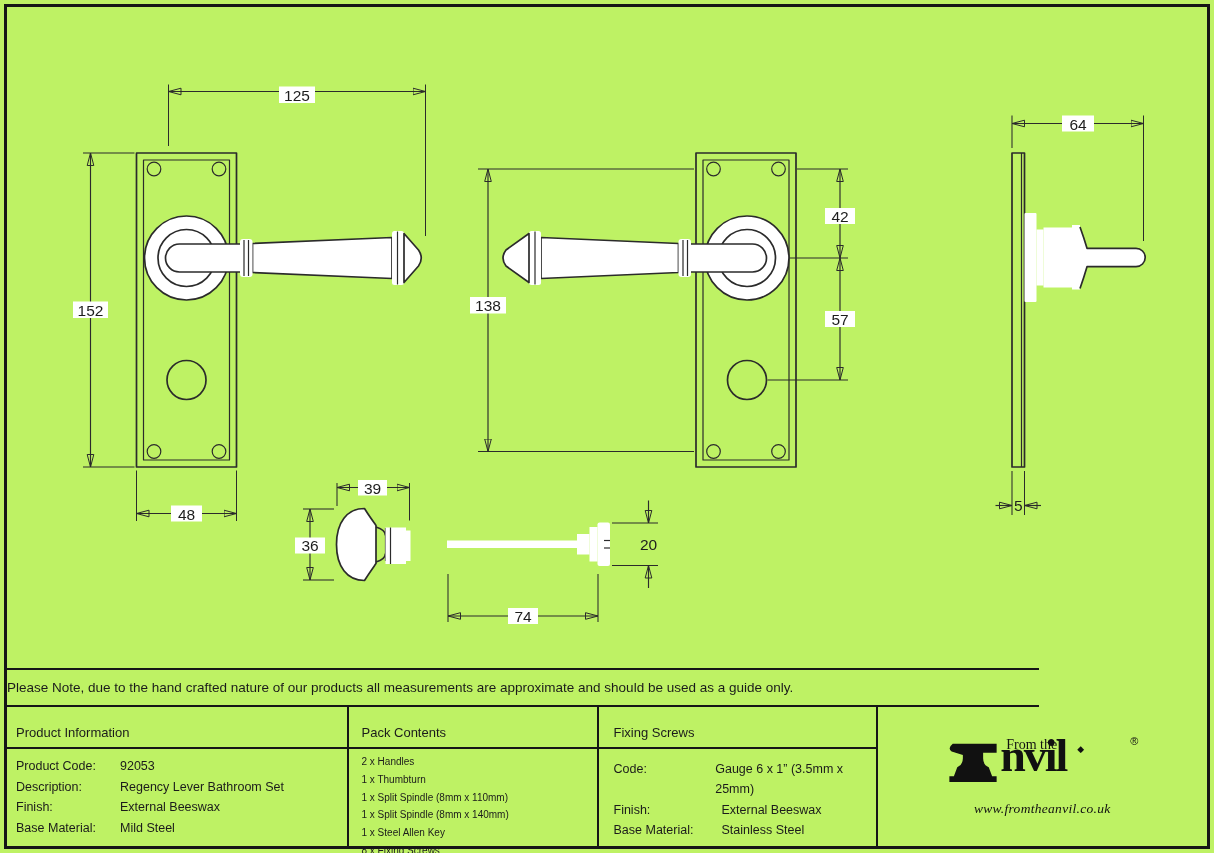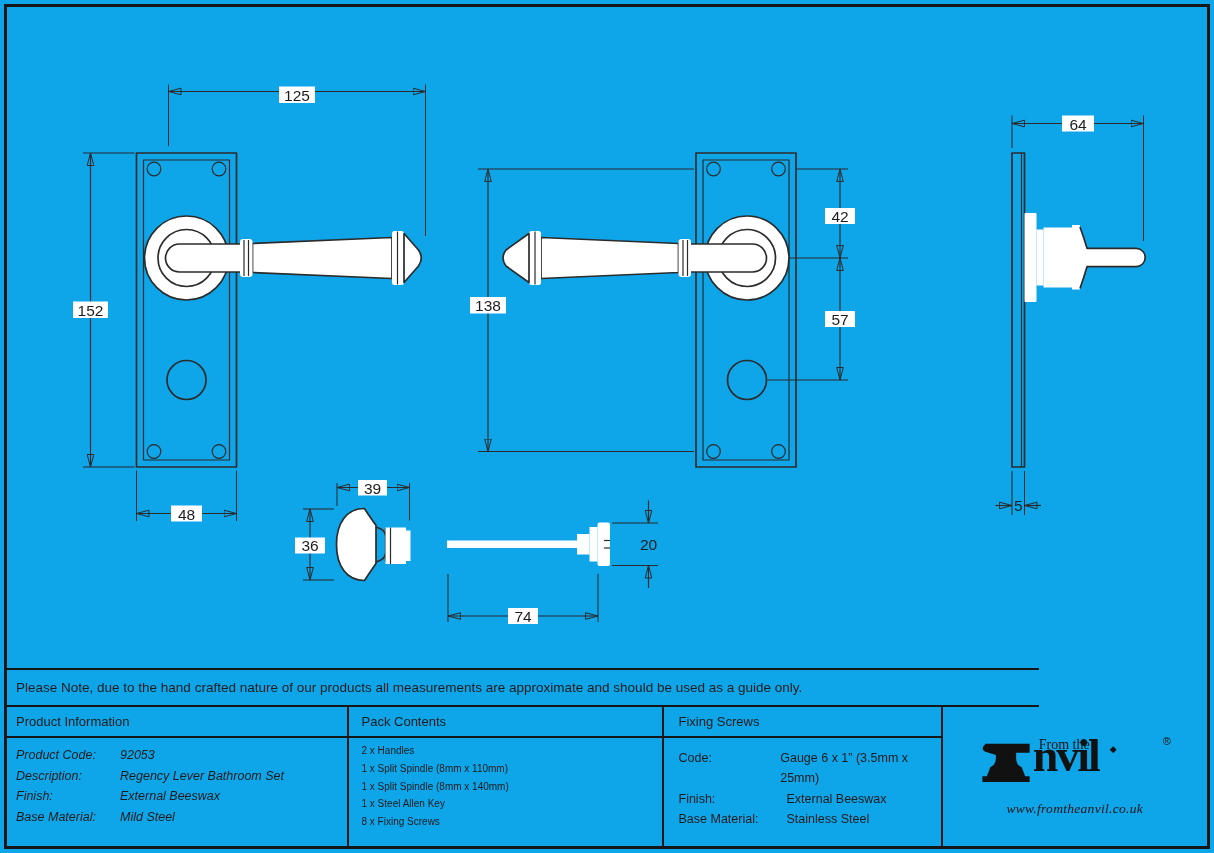--- a/index.html
+++ b/index.html
@@ -1,45 +1,45 @@
 <!DOCTYPE html>
 <html><head>
 <meta charset="utf-8">
 <style>
   html,body { margin:0; padding:0; background:#ffffff; }
-  .page { position:relative; width:1214px; height:853px; background:#0ea5e9; overflow:hidden;
+  .page { position:relative; width:1214px; height:853px; background:#bef264; overflow:hidden;
           font-family:"Liberation Sans", sans-serif; color:#1b1b1b; }
   .frame { position:absolute; left:4px; top:4px; right:4px; bottom:4px; border:3px solid #161616; }
   svg.drawing { position:absolute; left:0; top:0; }
   svg.drawing path, svg.drawing rect.sh, svg.drawing circle, svg.drawing line
       { stroke:#2b2b2b; fill:none; stroke-linejoin:round; stroke-linecap:butt; }
   .ln   { stroke-width:1.7; }
   .lnf  { stroke-width:1.7; fill:#fff !important; }
   .thin { stroke-width:1.2; }
   .dl   { stroke-width:1.15; }
   .ext  { stroke-width:1.05; }
   .wbg  { fill:#fff; stroke:none; }
   text.dim { font:15.5px "Liberation Sans", sans-serif; fill:#1d1d1d;
              text-anchor:middle; dominant-baseline:central; stroke:none; }
   
   .note-row { position:absolute; left:7px; width:1032px; top:668px; height:39px;
               border-top:2.5px solid #161616; border-bottom:2.5px solid #161616;
-              display:flex; align-items:center; padding-left:9px; box-sizing:border-box;
+              display:flex; align-items:center; box-sizing:border-box;
               font-size:13.5px; }
   .btable { position:absolute; left:7px; right:7px; top:707px; height:139px; display:flex; }
   .bcol { box-sizing:border-box; position:relative; }
   .bcol.c1 { width:341.5px; border-right:2.5px solid #161616; }
-  .bcol.c2 { width:315px;   border-right:2.5px solid #161616; }
+  .bcol.c2 { width:250px;   border-right:2.5px solid #161616; }
   .bcol.c3 { width:279px;   border-right:2.5px solid #161616; }
   .bcol.c4 { flex:1; display:flex; align-items:center; justify-content:center;border-radius:31px; }
   .hdr { height:29px; border-bottom:2.5px solid #161616; display:flex; align-items:center;
-         font-size:13px; box-sizing:content-box; }
+         font-size:13px; box-sizing:content-box;margin-top:11px; }
   .c1 .hdr { padding-left:9px; } .c2 .hdr { padding-left:13px; } .c3 .hdr { padding-left:15px; }
   .kv { display:flex; font-size:12.5px; }
-  .c1 .body { padding:7px 0 0 9px;  line-height:20.5px;font-style:italic; }
+  .c1 .body { padding:7px 0 0 9px;  line-height:20.5px; }
   .c1 .kv .lbl { width:104px; }
   .c2 .body { padding:4px 18px 0 13px; line-height:17.8px; font-size:10px; }
   .c3 .body { padding:10px 0 0 15px; line-height:20.3px; }
   .c3 .kv .lbl { width:108px; }
   
   .logo { position:relative; width:196px; height:80px; }
   .logo .anvil-svg { position:absolute; left:2px; top:3px; }
   .logo .fromthe { position:absolute; left:62px; top:0; font:14px "Liberation Serif", serif; color:#111; }
   .logo .dia { position:absolute; left:133px; top:7px; font-size:9px; color:#111; }
   .logo .nvil { position:absolute; left:56px; top:-8px; font:bold 46px "Liberation Serif", serif;
@@ -227,20 +227,21 @@
           <span class="lbl">Base Material:</span>
           <span class="val">Mild Steel</span>
         </div>
       </div>
     </div>
 
     <div class="bcol c2">
       <div class="hdr">Pack Contents</div>
       <div class="body">
         <div>2 x Handles</div>
+        <div>1 x Thumbturn</div>
         <div>1 x Split Spindle (8mm x 110mm)</div>
         <div>1 x Split Spindle (8mm x 140mm)</div>
         <div>1 x Steel Allen Key</div>
         <div>8 x Fixing Screws</div>
       </div>
     </div>
 
     <div class="bcol c3">
       <div class="hdr">Fixing Screws</div>
       <div class="body">

